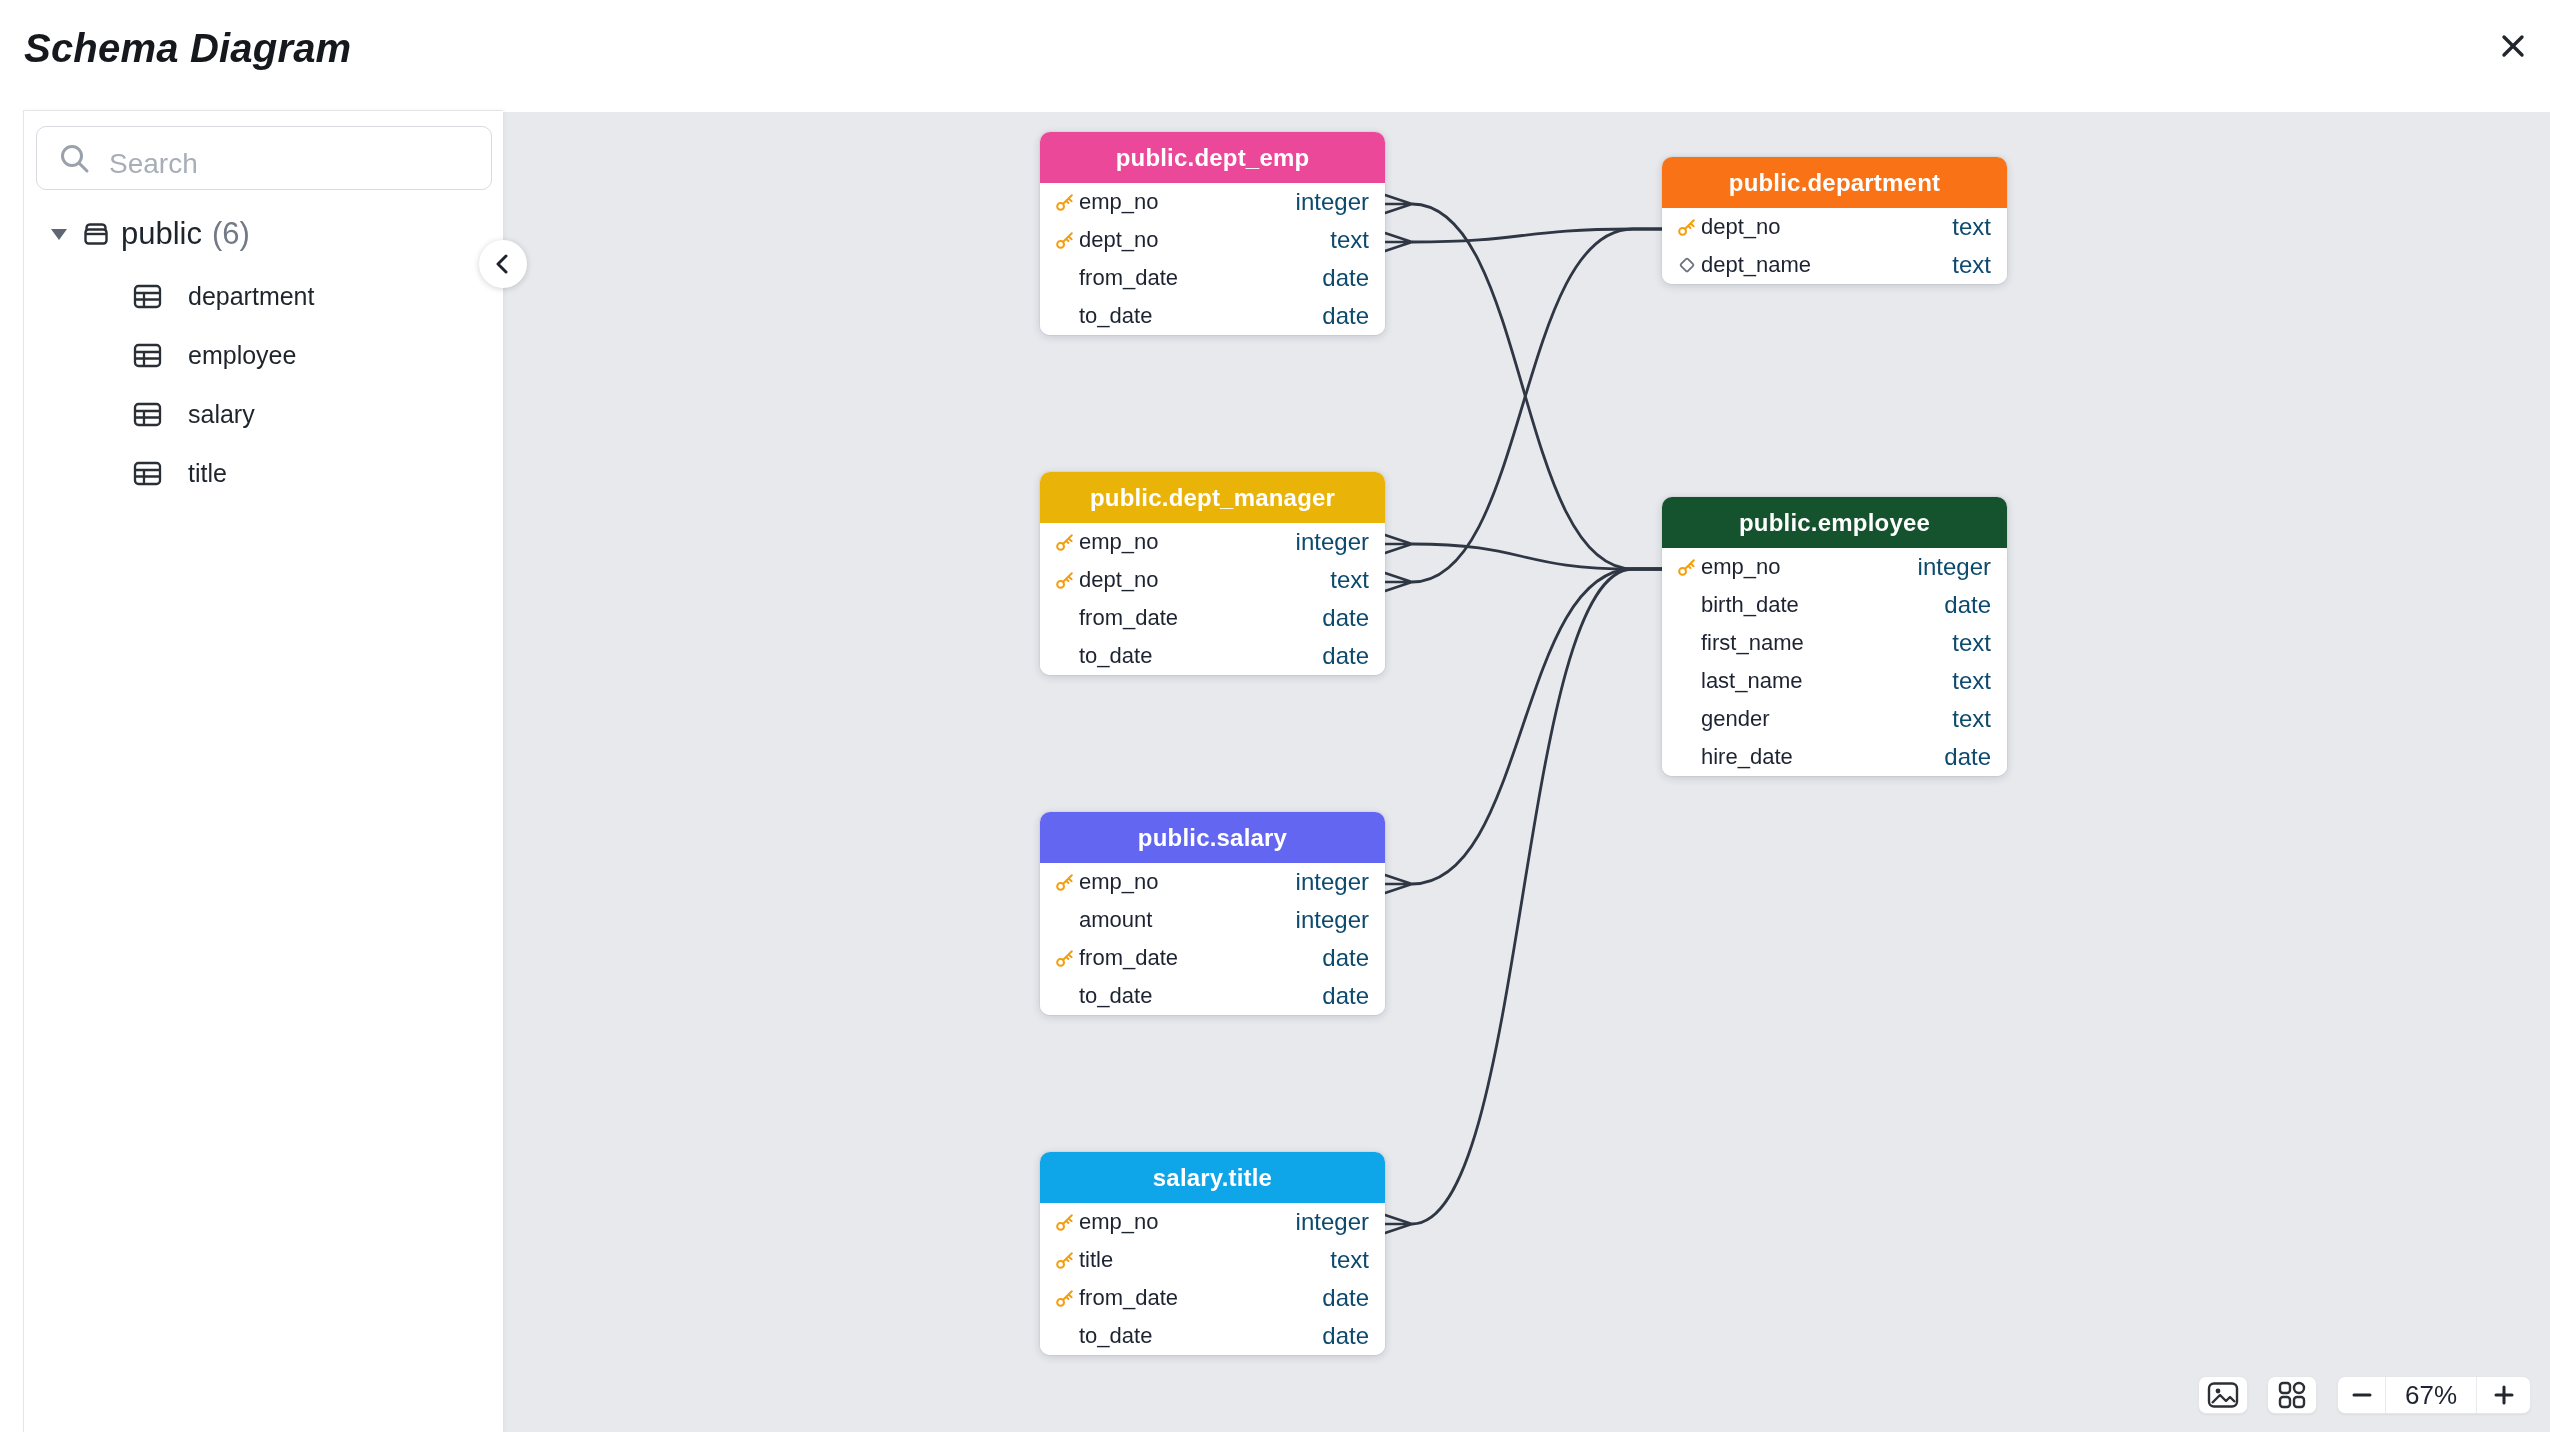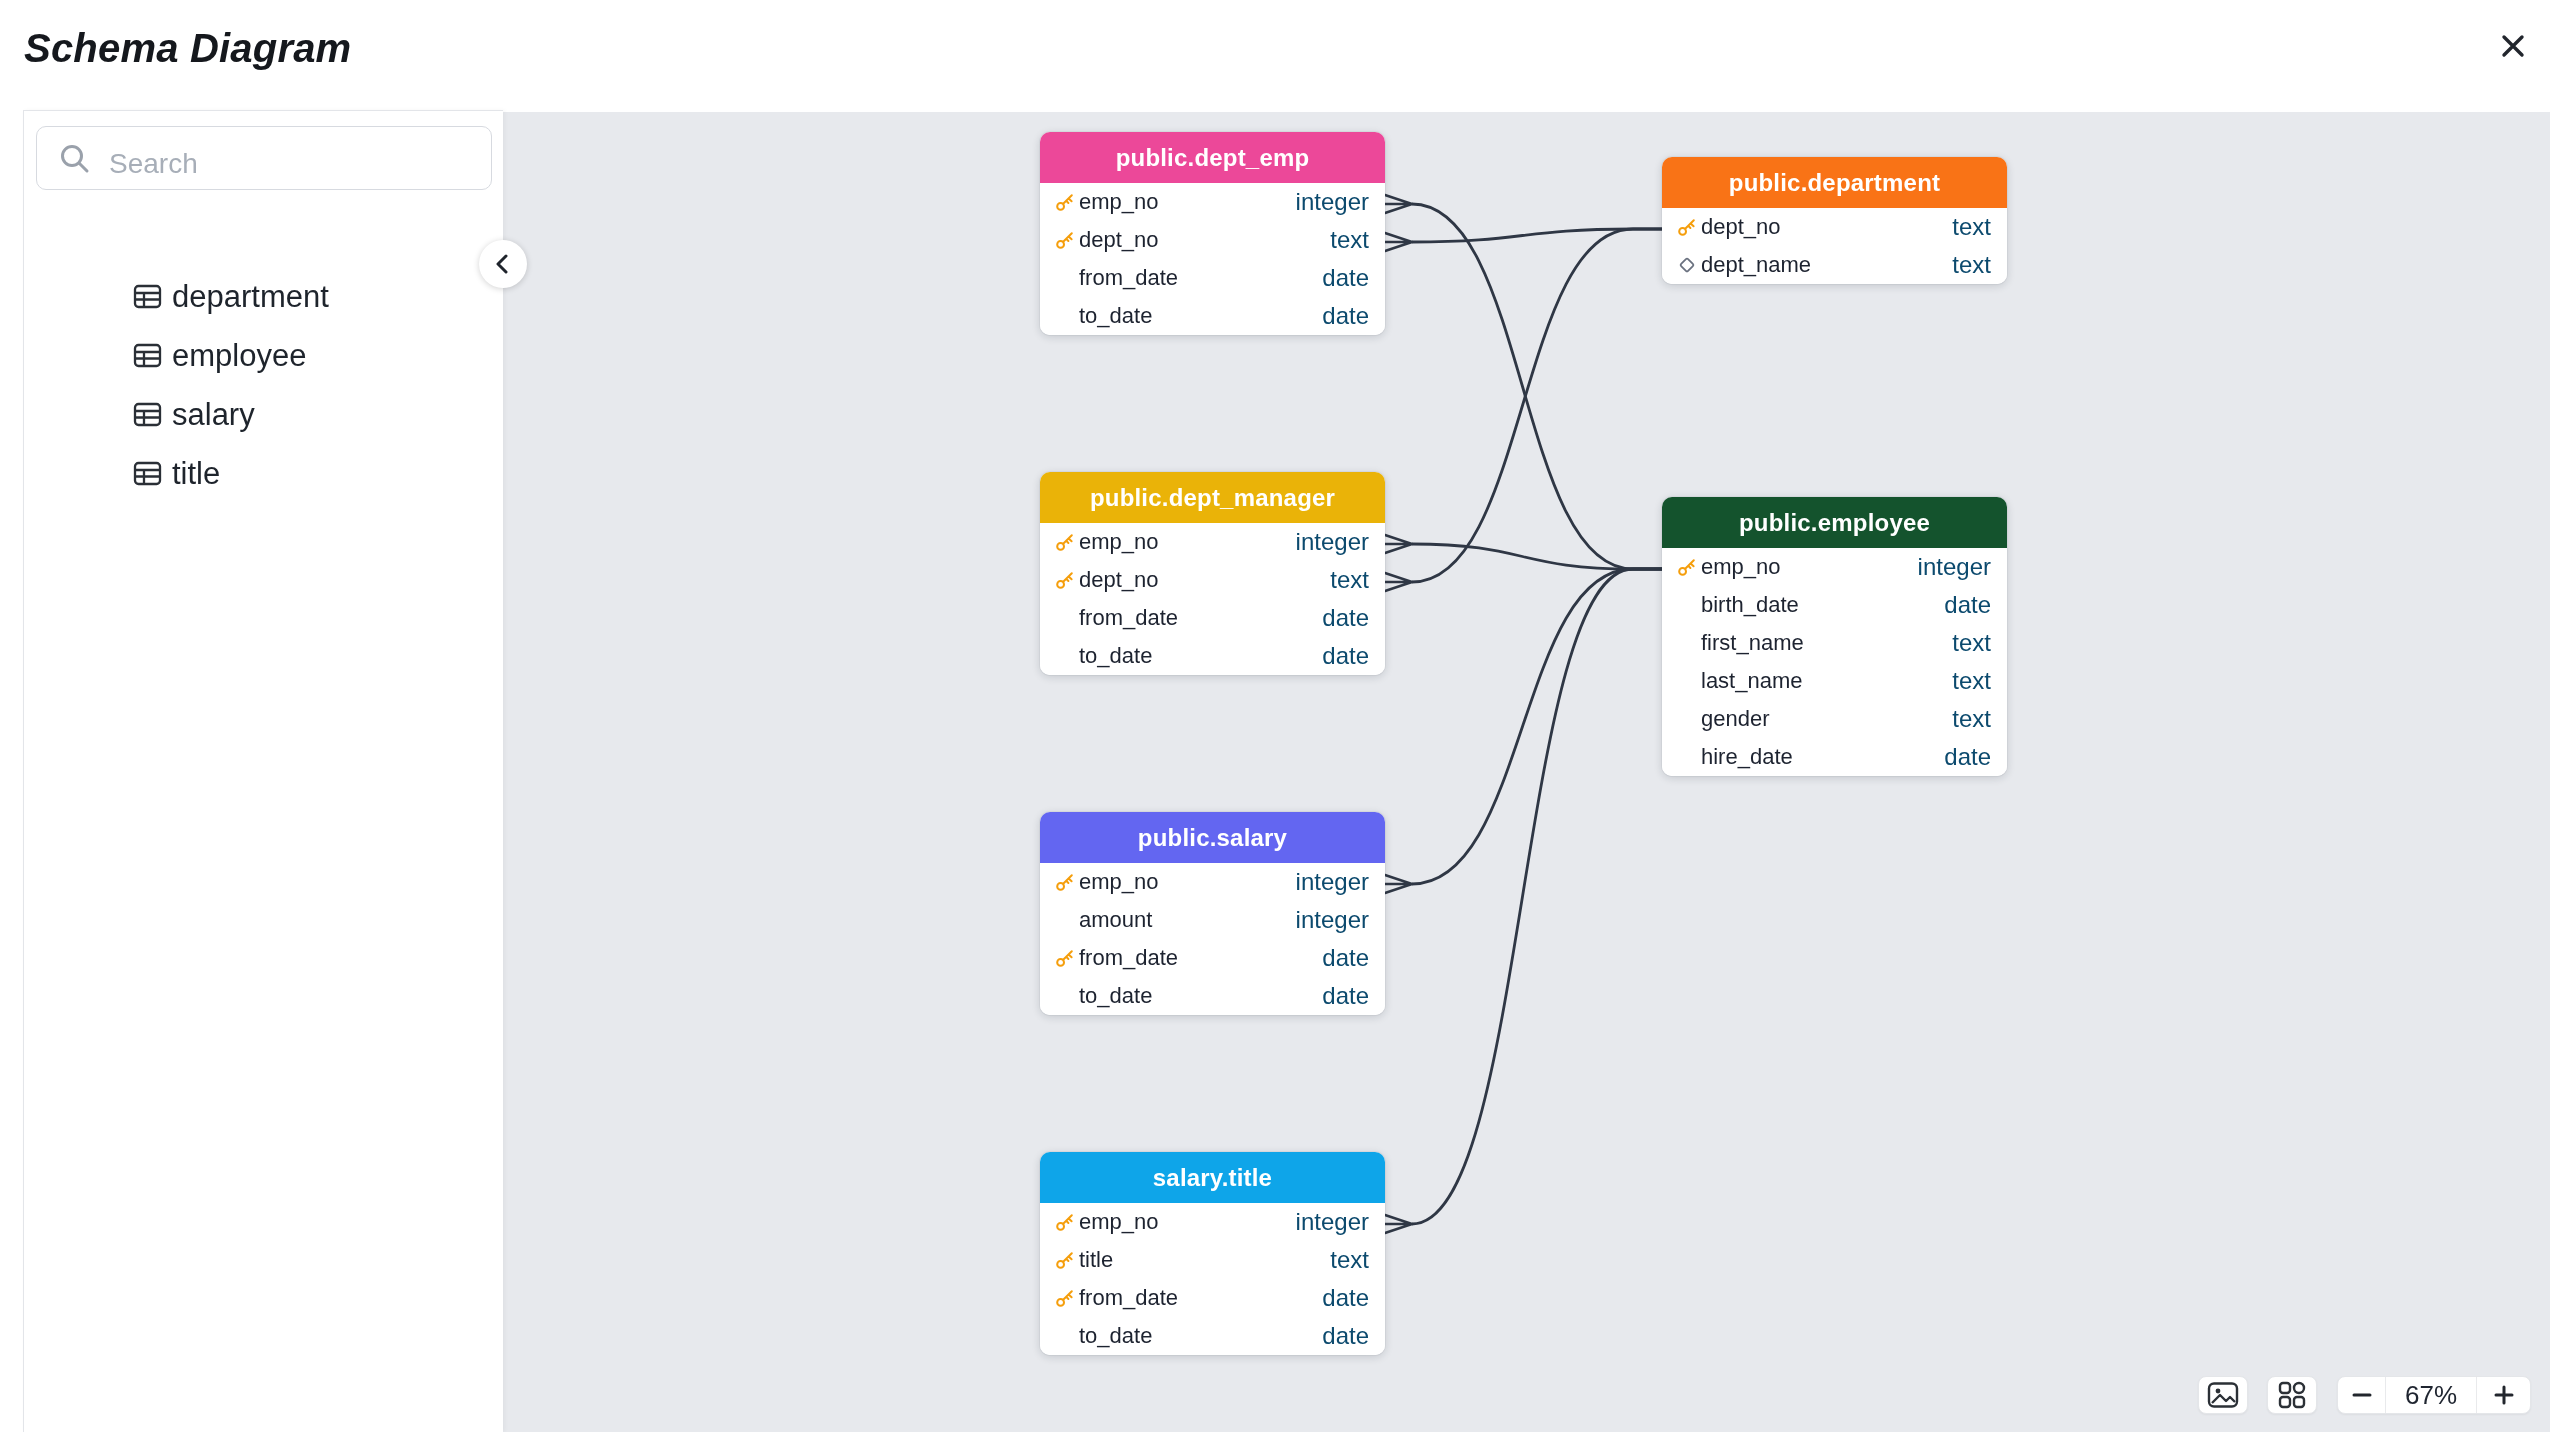--- a/index.html
+++ b/index.html
@@ -36,21 +36,21 @@
   .search-icon { position:absolute; left:22px; top:16px; pointer-events:none; }
   .schema-row { position:absolute; left:0; top:103px; width:100%; height:40px; display:flex; align-items:center; padding-left:27px; cursor:pointer; }
   .tri-down { width:0; height:0; border-left:8px solid transparent; border-right:8px solid transparent; border-top:11px solid #5f6672; flex:none; }
   .schema-row .gap1 { width:14px; flex:none; }
   .schema-row .gap2 { width:10px; flex:none; }
   .schema-label { font-size:31px; color:#1e242c; }
   .schema-count { font-size:31px; color:#737a86; margin-left:10px; }
   .table-list { position:absolute; left:0; top:156px; width:100%; }
   .table-item { height:59px; display:flex; align-items:center; padding-left:109px; cursor:pointer; }
   .table-item svg { flex:none; }
-  .table-item-label { font-size:31px; color:#1e242c; margin-left:10px; }
+  .table-item-label { font-size:25px; color:#1e242c; margin-left:26px; }
 
   .collapse-btn { position:absolute; left:479px; top:240px; width:48px; height:48px; border-radius:50%; background:#fff;
                   border:none; box-shadow:0 1px 6px rgba(0,0,0,.18); display:flex; align-items:center; justify-content:center;
                   z-index:6; cursor:pointer; }
 
   
   .tool-btn { position:absolute; top:1376px; width:50px; height:38px; background:#fff; border:1px solid #e4e6e9; border-radius:8px;
               box-shadow:0 1px 2px rgba(0,0,0,.05); display:flex; align-items:center; justify-content:center; cursor:pointer; z-index:6; }
   #btn-export-image { left:2198px; }
   #btn-auto-layout { left:2267px; }
@@ -292,20 +292,32 @@
 
 <div class="sidebar">
   <div class="search-wrap">
     <input class="search-input" type="text" placeholder="Search" style="">
     <svg class="search-icon" width="34" height="34" viewBox="0 0 34 34">
       <circle cx="14" cy="14" r="9.5" stroke="#9aa1ab" stroke-width="3" fill="none"></circle>
       <path d="M21.5 21.5 L29 29" stroke="#9aa1ab" stroke-width="3" stroke-linecap="round"></path>
     </svg>
   </div>
 
+  <div class="schema-row">
+    <span class="tri-down"></span>
+    <span class="gap1"></span>
+    <svg width="30" height="30" viewBox="0 0 30 30">
+      <path d="M5.5 10.5 Q5 5.5 9 5.5 L21 5.5 Q25 5.5 24.5 10.5" stroke="#2a2f36" stroke-width="2.4" fill="none" stroke-linecap="round"></path>
+      <rect x="4.5" y="10.5" width="21" height="14" rx="3" stroke="#2a2f36" stroke-width="2.4" fill="none"></rect>
+      <path d="M4.5 15 L25.5 15" stroke="#2a2f36" stroke-width="2.4"></path>
+    </svg>
+    <span class="gap2"></span>
+    <span class="schema-label">public</span>
+    <span class="schema-count">(6)</span>
+  </div>
 
   <div class="table-list">
       <div class="table-item">
         <svg width="29" height="27" viewBox="0 0 29 27">
           <rect x="2" y="3" width="25" height="21" rx="3.5" stroke="#2a2f36" stroke-width="2.3" fill="none"></rect>
           <path d="M2 10 L27 10 M2 16.5 L27 16.5 M11 10 L11 24" stroke="#2a2f36" stroke-width="2.3"></path>
         </svg>
         <span class="table-item-label">department</span>
       </div>
       <div class="table-item">

